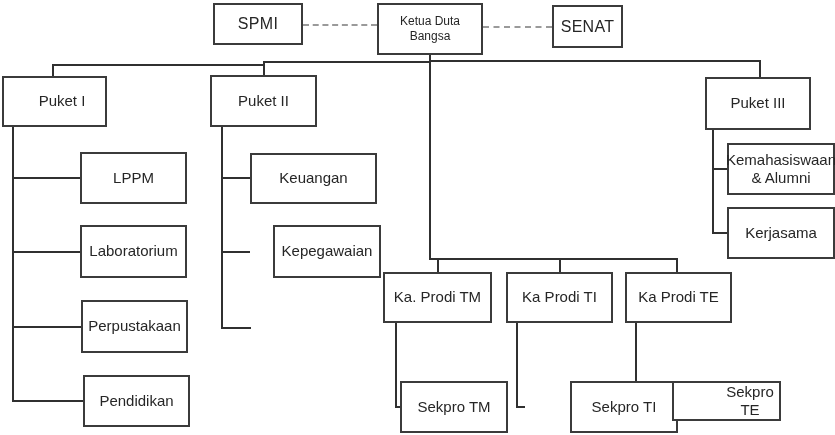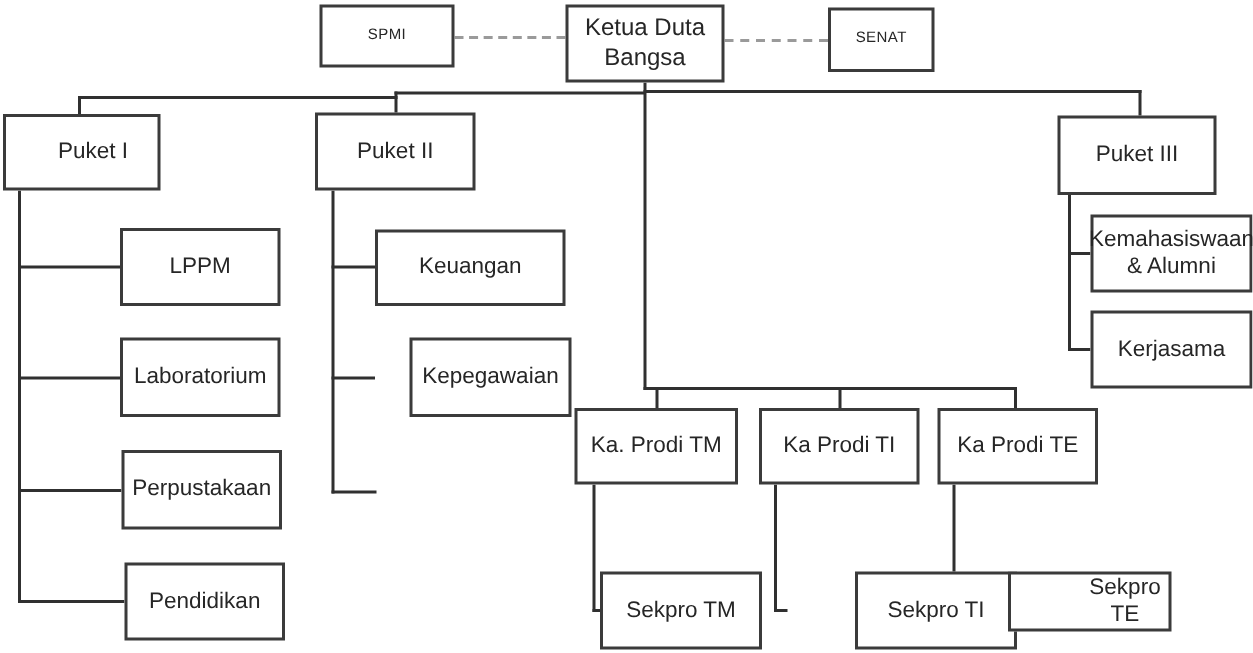--- a/index.html
+++ b/index.html
@@ -22,22 +22,22 @@
     color: var(--text, #262626);
     display: flex;
     align-items: center;
     justify-content: center;
     text-align: center;
     font-size: 15px;
     line-height: 1.22;
     padding: 1px;
     z-index: 2;
   }
-  .node.small { font-size: 10px; letter-spacing: 0.3px; }
-  .node.root  { font-size: 16px; }
+  .node.small { font-size: 16px; letter-spacing: 0.3px; }
+  .node.root  { font-size: 12px; }
   .h {
     position: absolute;
     height: 2px;
     background: var(--line, #303030);
     z-index: 1;
   }
   .v {
     position: absolute;
     width: 2px;
     background: var(--line, #303030);

